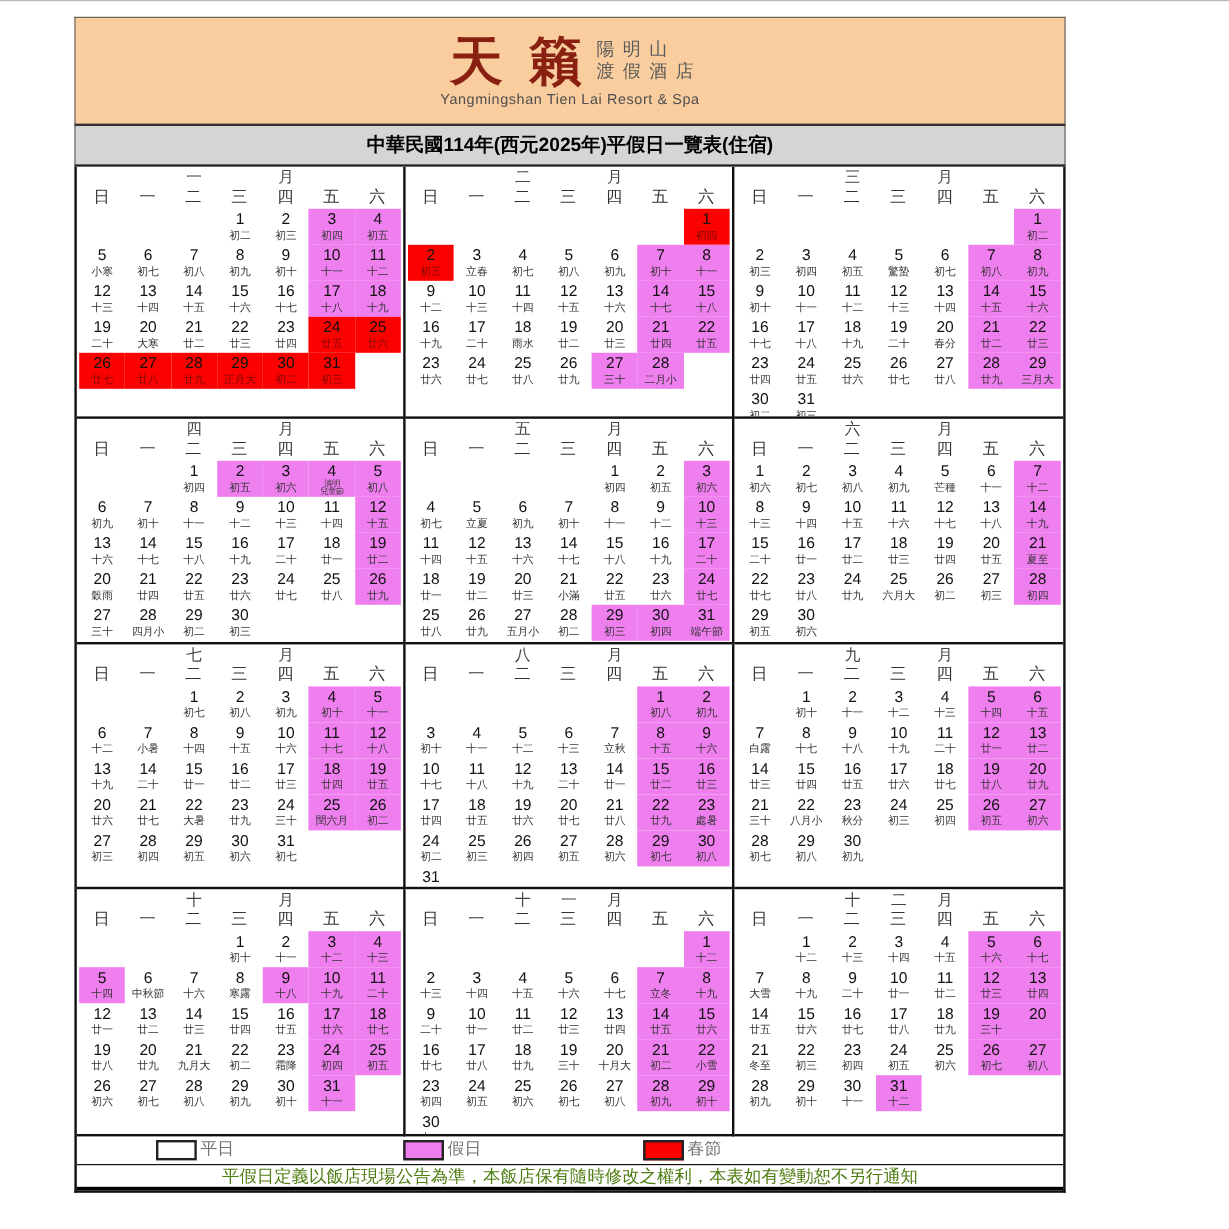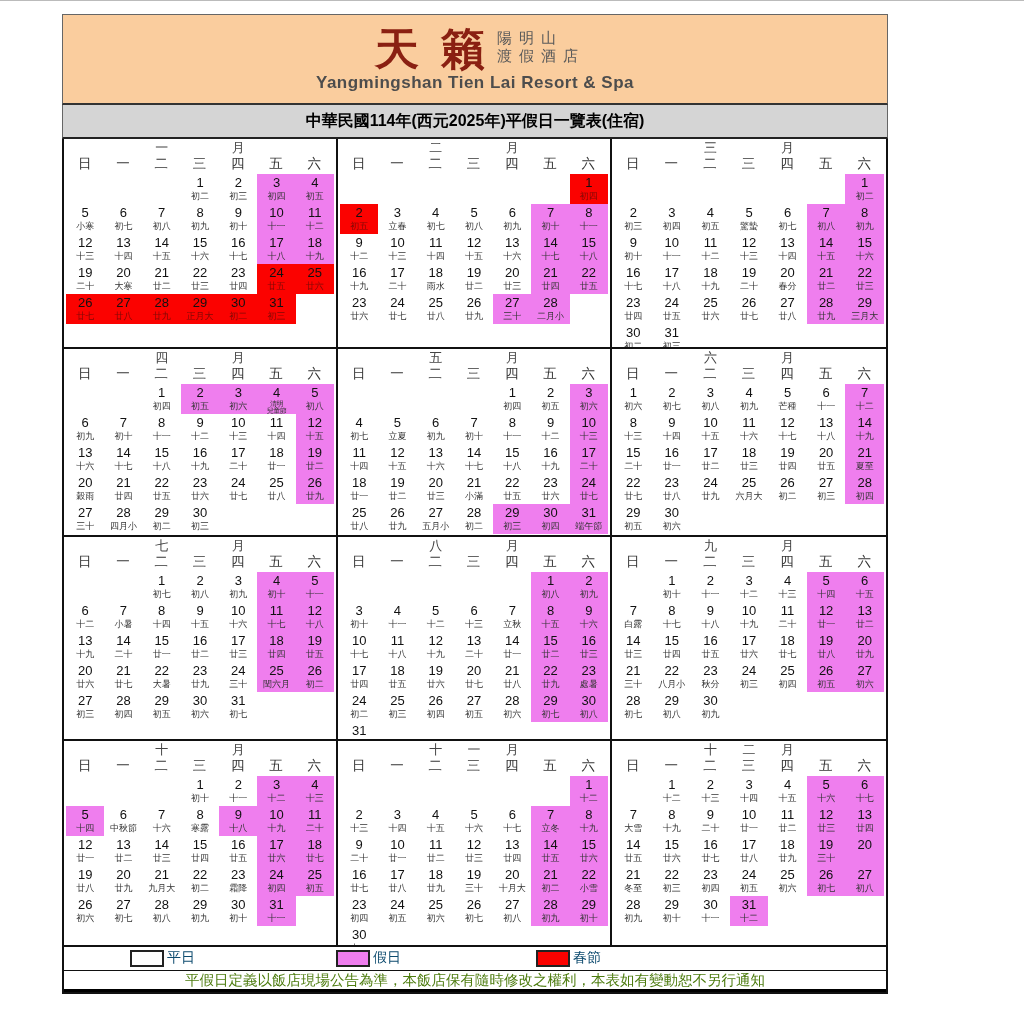--- a/index.html
+++ b/index.html
@@ -31,21 +31,21 @@
   .logo-main{
     font-family:"DejaVu Serif","Liberation Serif",serif;
     font-weight:bold;color:var(--logo-red);
     font-size:44px;line-height:46px;letter-spacing:22px;text-indent:10px;
   }
   .logo-cn{
     text-align:left;color:#5a5a5a;font-size:15px;line-height:18px;
     letter-spacing:7px;padding-top:5px;margin-left:-10px;font-family:Liberation Mono, monospace;
   }
   .logo-en{
-    font-size:17px;font-weight:bold;color:#4d4d4d;letter-spacing:0.5px;margin-top:1px;
+    font-size:12px;font-weight:normal;color:#4d4d4d;letter-spacing:0.5px;margin-top:1px;
   }
 
   
   .title-bar{
     height:34px;background:var(--titlebar-bg);
     border-left:1px solid #666;border-right:1px solid #666;border-bottom:2px solid #222;
     display:flex;align-items:center;justify-content:center;
     font-weight:bold;font-size:16px;color:#000;
   }
 
@@ -76,21 +76,21 @@
     height:24px;display:flex;align-items:center;position:relative;
     border-bottom:1px solid var(--line);
   }
   .legend-item{display:flex;align-items:center;position:absolute;top:2px;}
   .legend-item .swatch{
     width:34px;height:17px;border:2px solid #222;margin-right:3px;display:inline-block;
   }
   .legend-item .swatch.w{background:#ffffff;}
   .legend-item .swatch.p{background:var(--pink);}
   .legend-item .swatch.r{background:var(--red);}
-  .legend-item .lg-label{font-size:14px;color:#0c4a6e;}
+  .legend-item .lg-label{font-size:14px;color:#737373;}
   .legend-pos-1{left:66px;}
   .legend-pos-2{left:254px;padding-left:18px;}
   .legend-pos-3{left:472px;}
   .disclaimer-row{
     height:21px;display:flex;align-items:center;justify-content:center;
     font-family:"Liberation Serif","DejaVu Serif",serif;
     font-size:14.5px;color:#4d7c0f;border-bottom:3px solid #000;
   }
 </style>
 </head>

